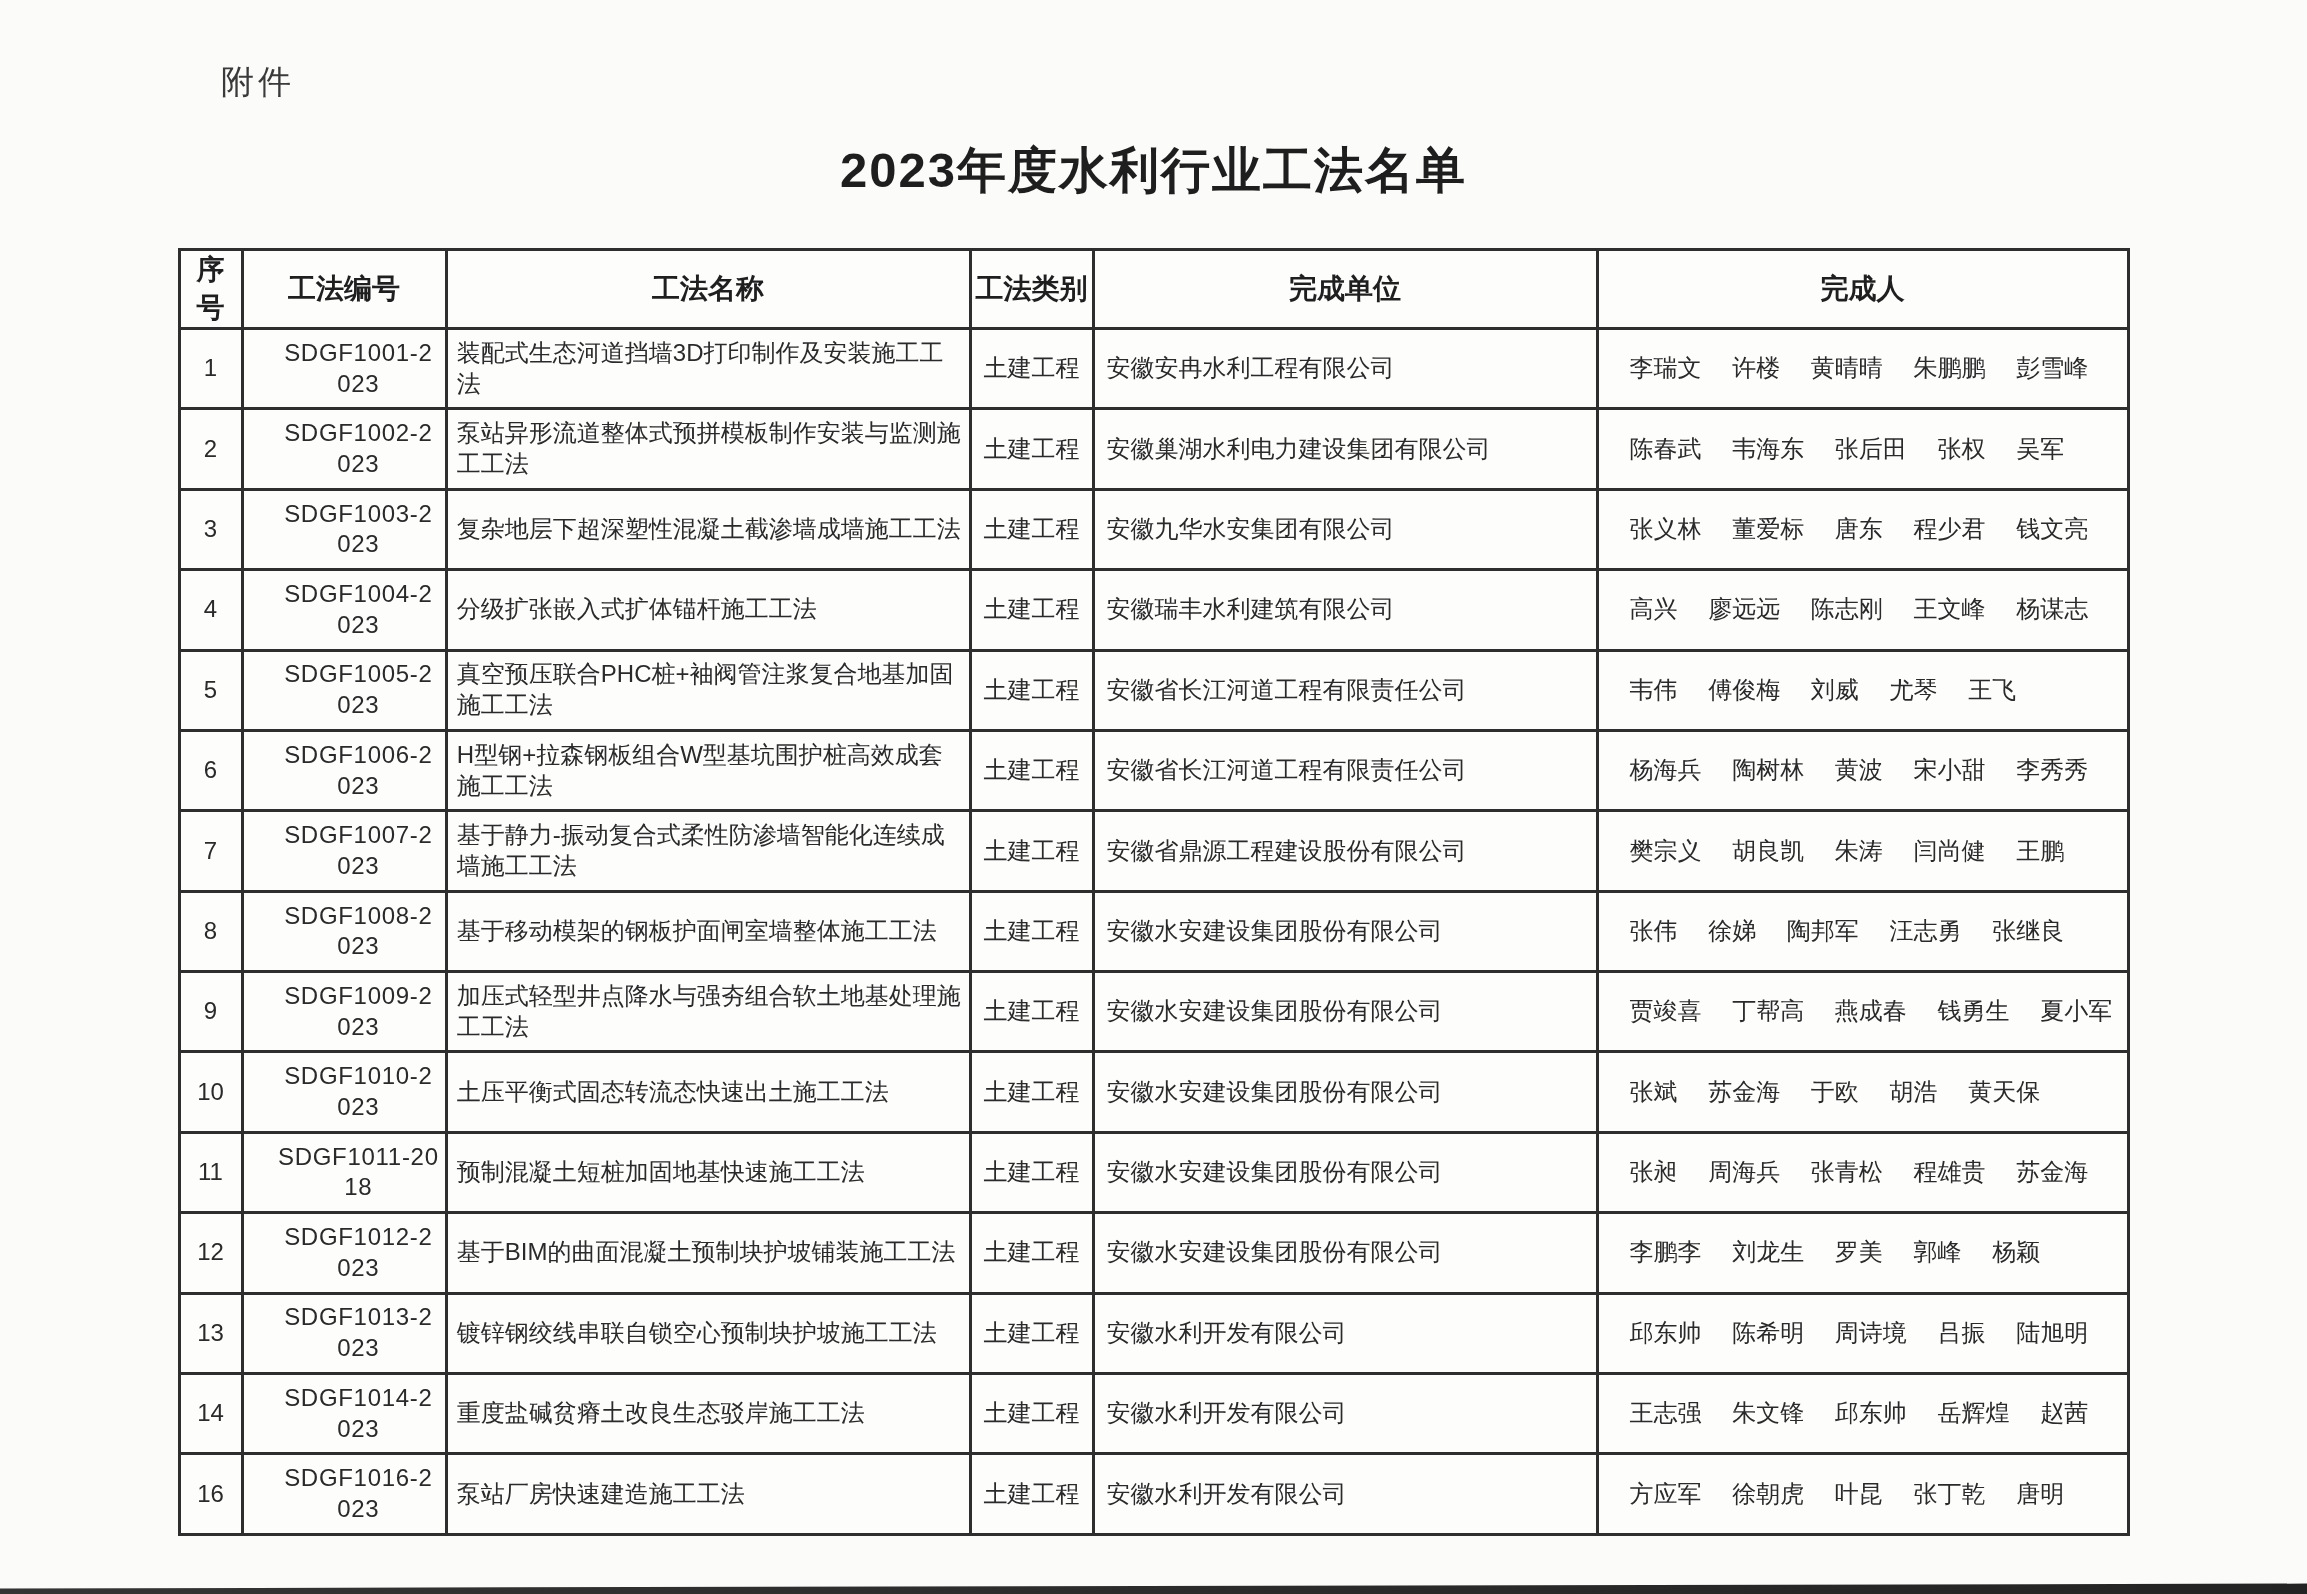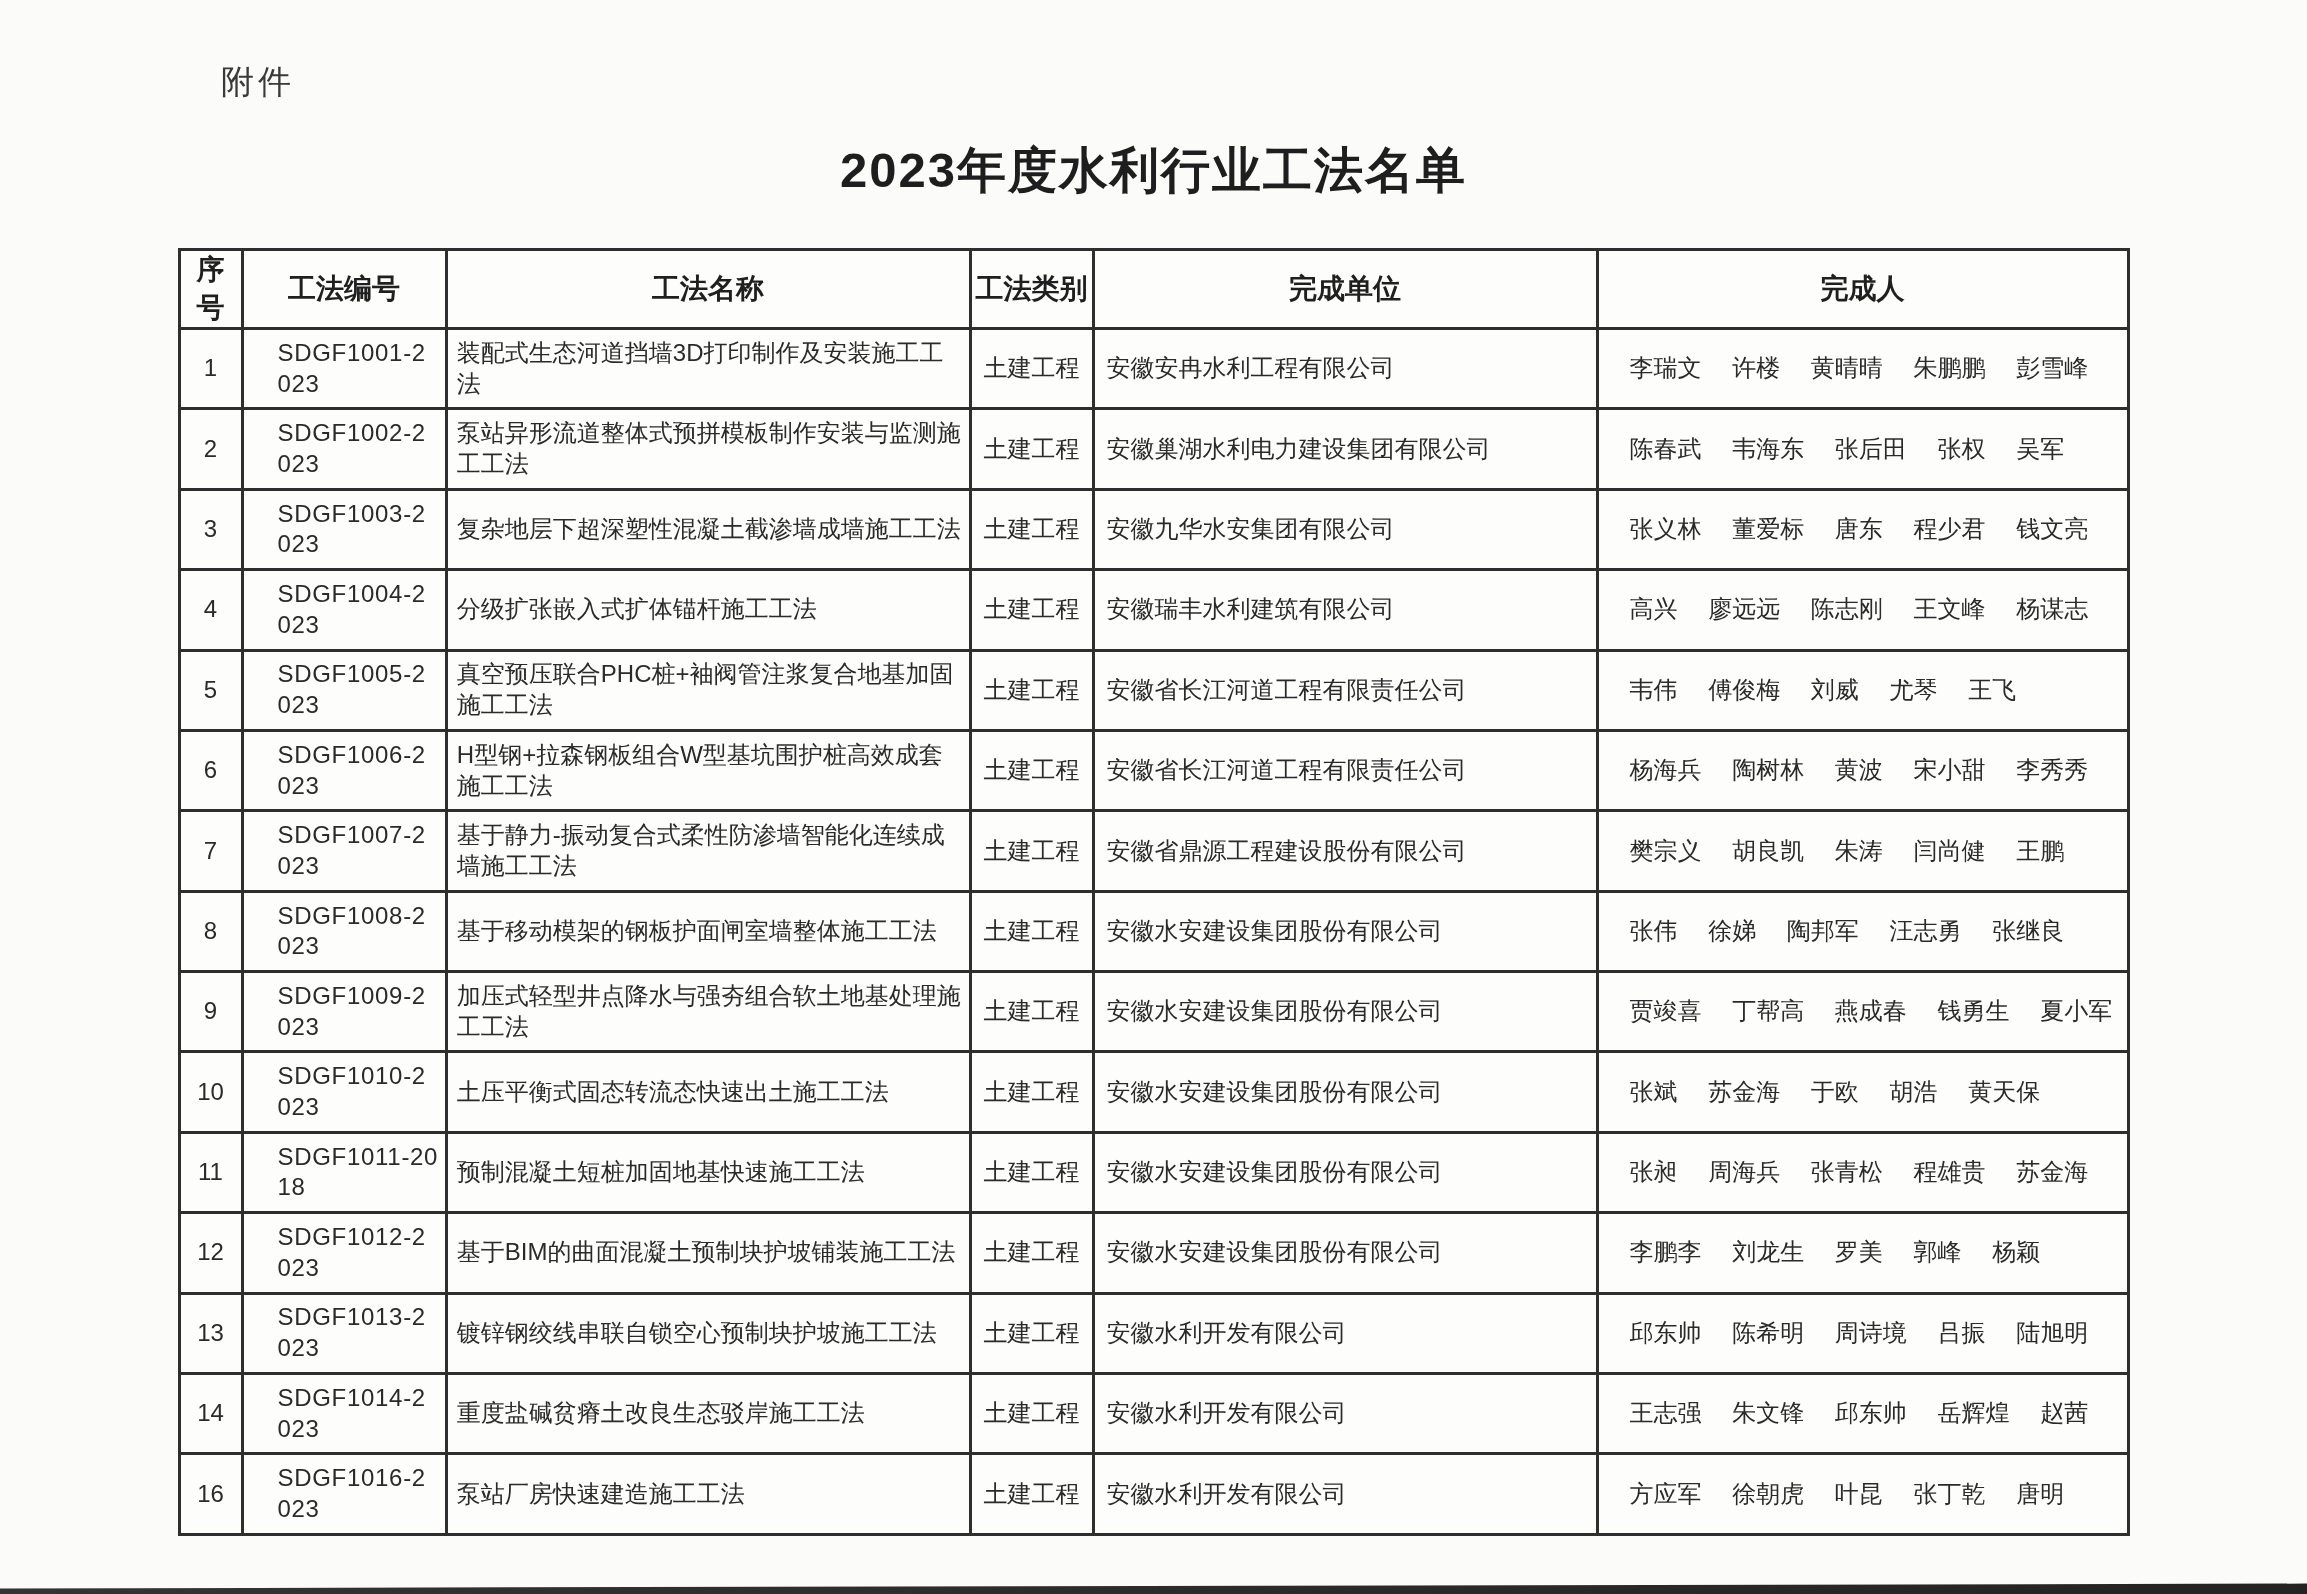--- a/index.html
+++ b/index.html
@@ -41,21 +41,21 @@
     padding: 0 4px;
   }
   .methods td {
     height: 64px;
     font-size: 24px;
     line-height: 1.28;
     padding: 6.7px 5.3px;
     color: #2a2a2a;
   }
   td.c-no   { text-align: center; }
-  td.c-code { letter-spacing: 0.7px; padding-left: 34px; }
+  td.c-code { text-align: center; letter-spacing: 0.7px; padding-left: 34px; }
   td.c-name { text-align: left; padding-left: 9.3px; padding-right: 4px; }
   td.c-cat  { text-align: center; margin-left: 28px; }
   td.c-unit { text-align: left; padding-left: 12px; }
   td.c-people { text-align: left; padding-left: 31px; margin-left: 44px; }
   .scan-edge {
     position: absolute;
     left: -16px; right: -16px; bottom: -2.7px;
     height: 10.7px;
     background: linear-gradient(90deg, #343434, #232323);
     transform: rotate(-0.12deg);

